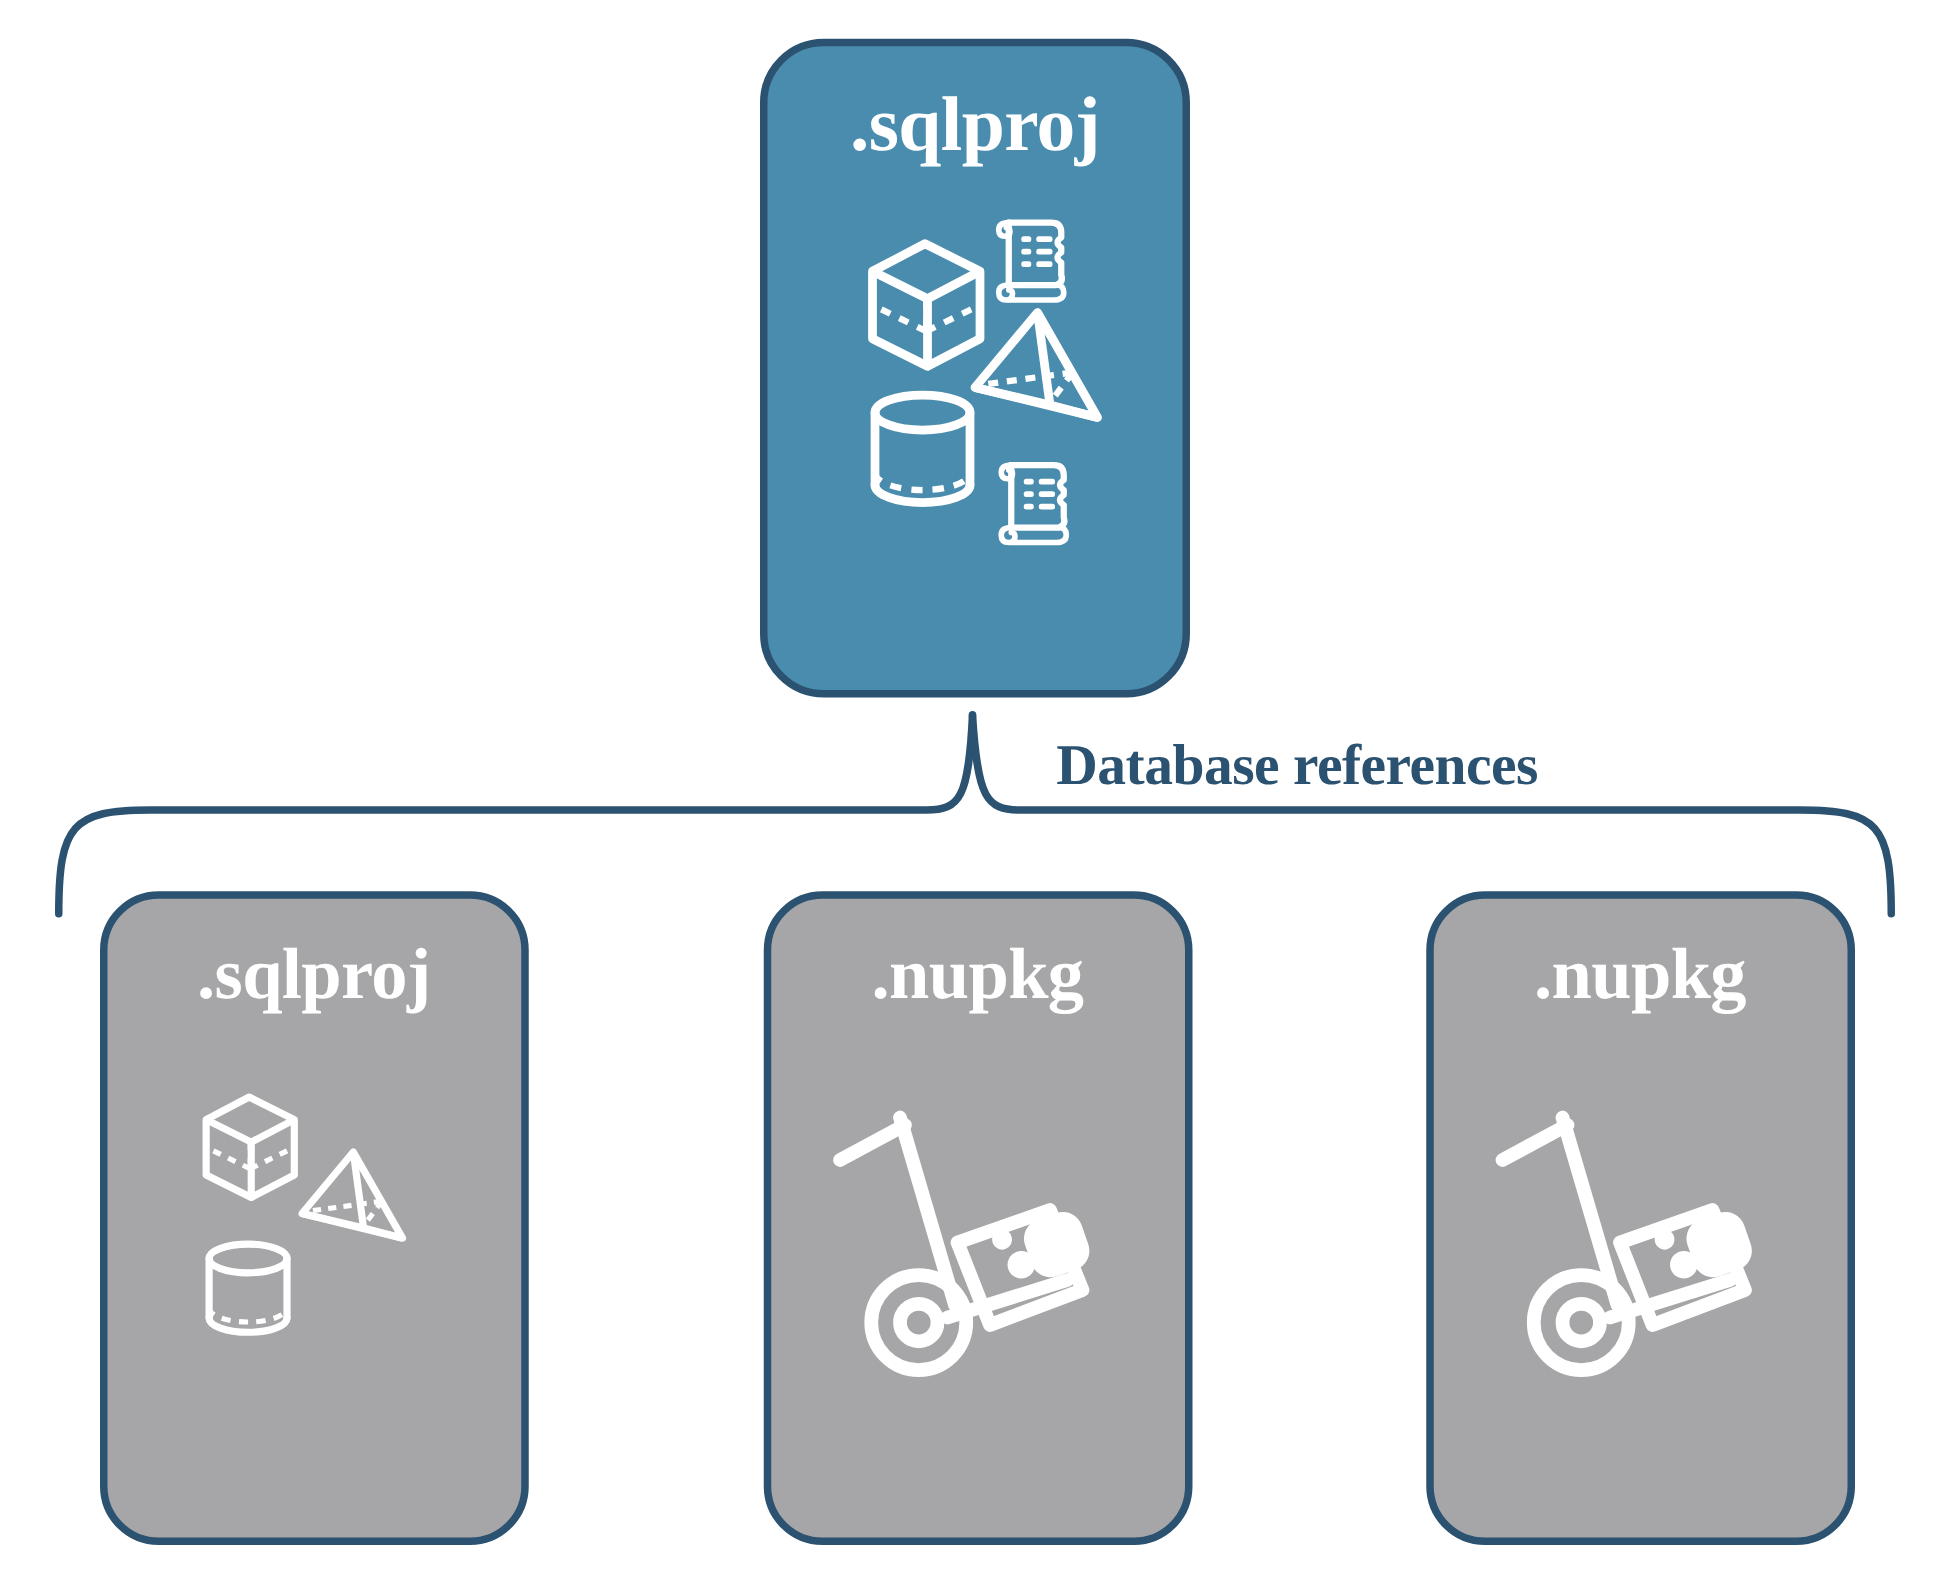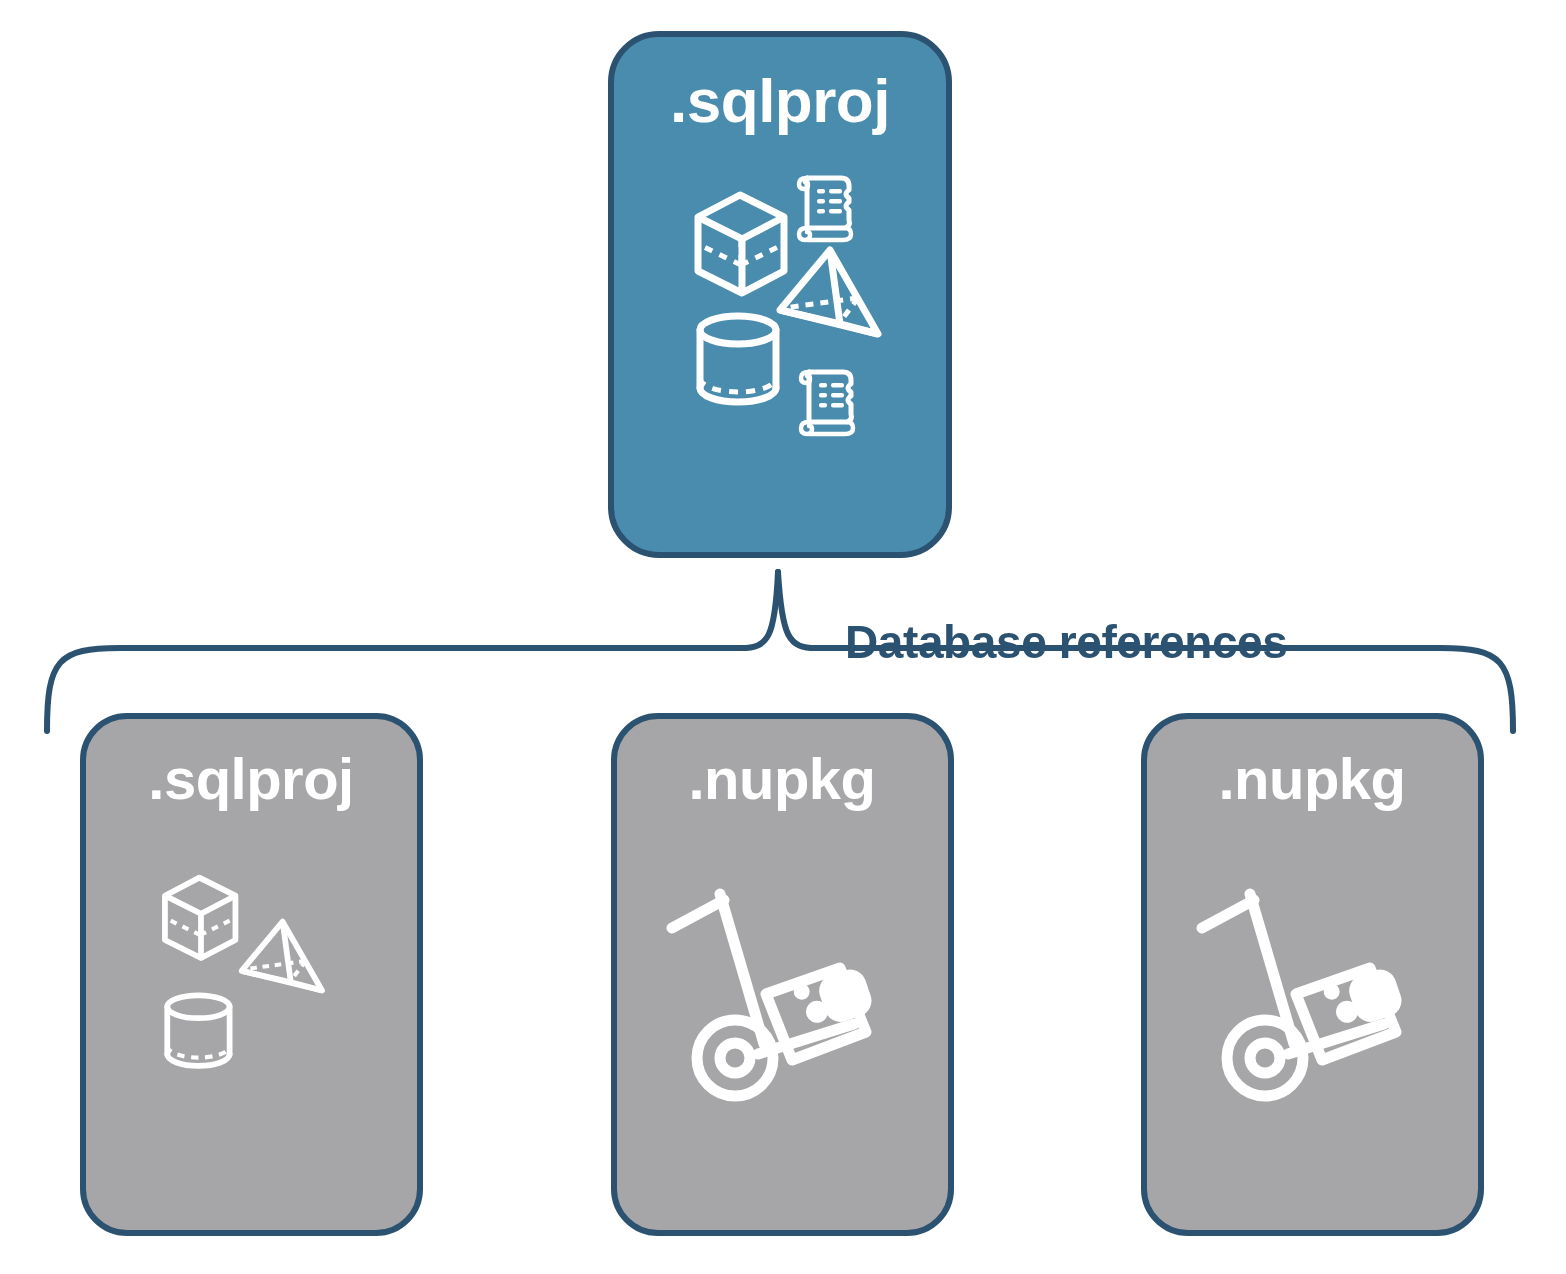--- a/index.html
+++ b/index.html
@@ -10,20 +10,21 @@
   body {
     width: 1566px;
     height: 1274px;
     font-family: "Liberation Sans", sans-serif;
     overflow: hidden;
   }
   #diagram {
     position: relative;
     width: 1408px;
     height: 1274px;
+    font-family: Liberation Serif, serif;
   }
   .stage-svg {
     position: absolute;
     left: 0;
     top: 0;
     width: 1566px;
     height: 1274px;
   }
   .node-label {
     position: absolute;
@@ -61,21 +62,21 @@
     font-size: 58px;
   }
   .node-label-b3 {
     left: 1143px;
     top: 745px;
     width: 338px;
     font-size: 58px;
   }
   .brace-label-text {
     left: 845px;
-    top: 615px;
+    top: 585px;
     font-size: 46px;
   }
 </style>
 </head>
 <body>
 
 <div id="diagram">
 
   <svg class="stage-svg" viewBox="0 0 1566 1274" xmlns="http://www.w3.org/2000/svg">
     <defs>

